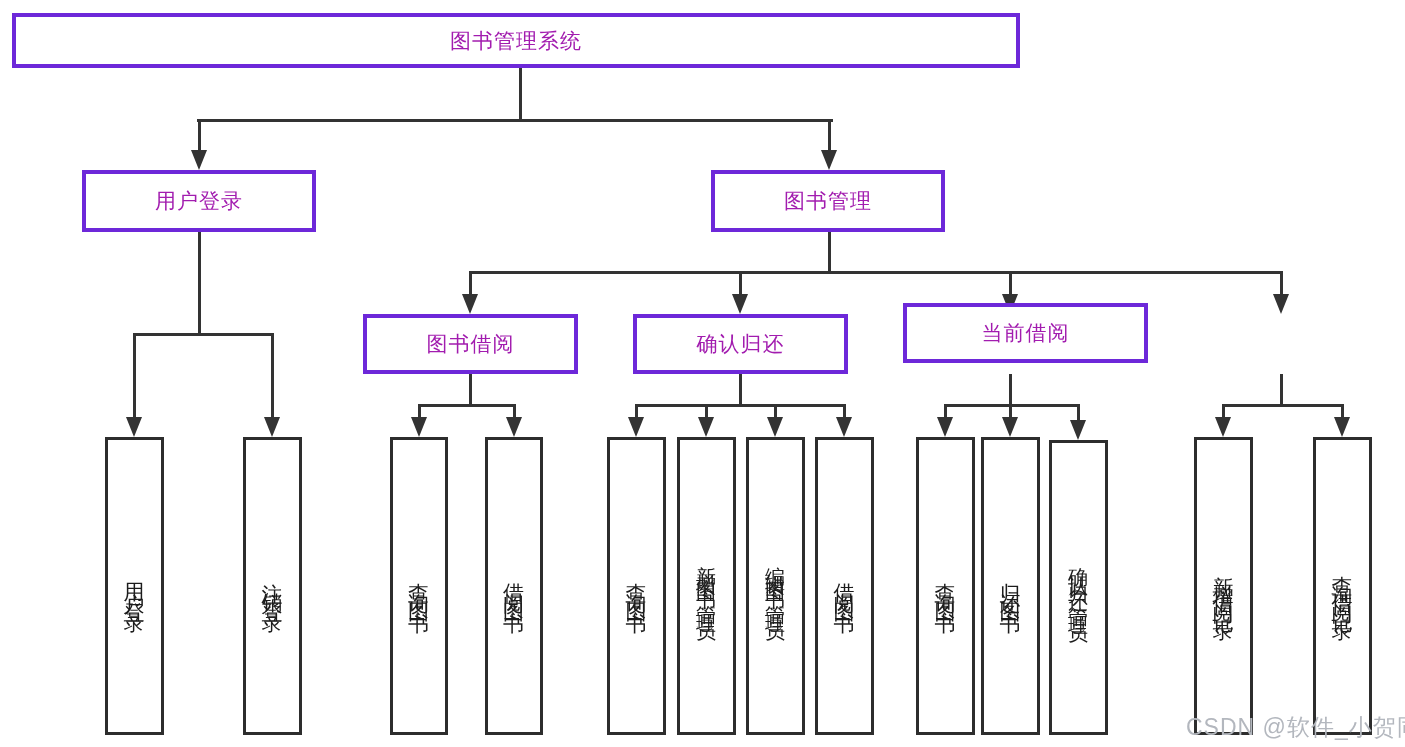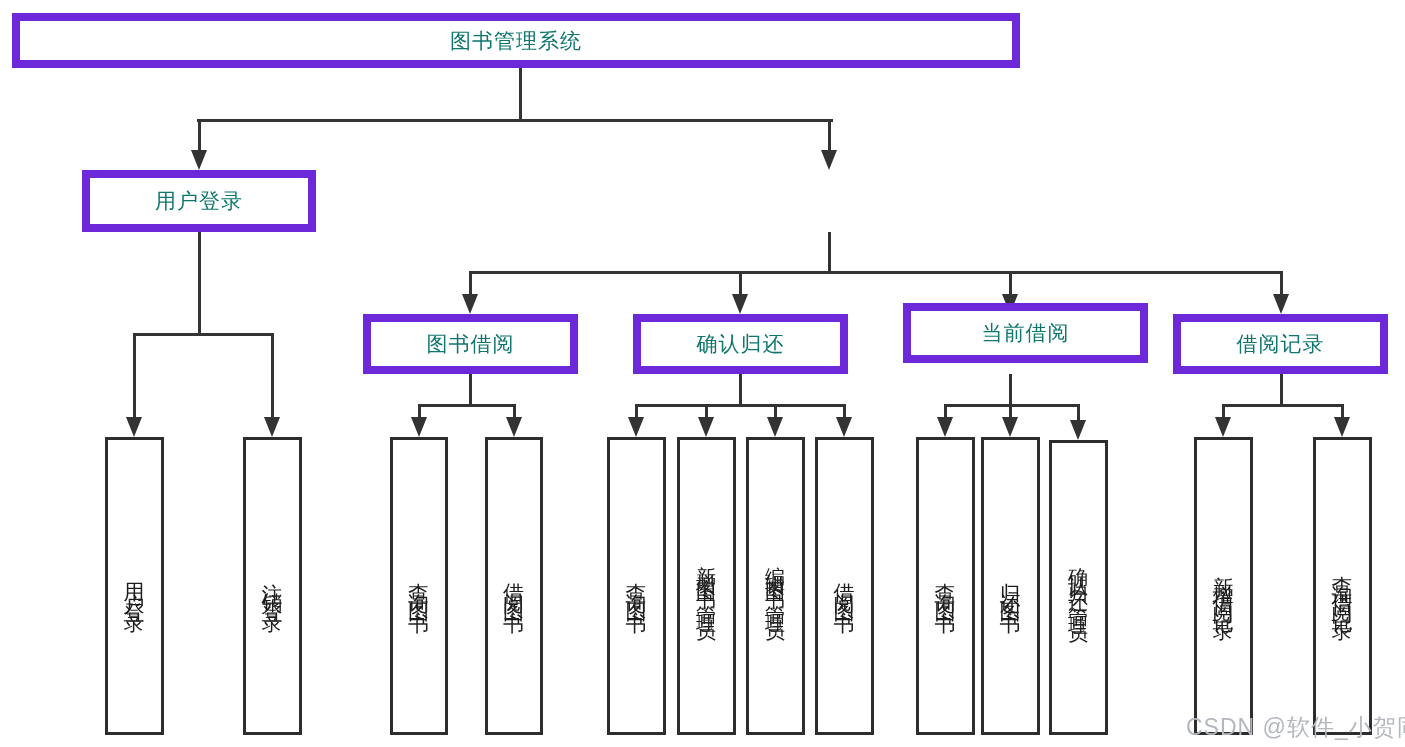--- a/index.html
+++ b/index.html
@@ -7,26 +7,26 @@
     position:relative;
     width:1405px;height:747px;
     background:#ffffff;
     overflow:hidden;
     font-family:"Liberation Sans",sans-serif;
     color:#1c1c1c;
   }
   .box{
     position:absolute;
     box-sizing:border-box;
-    border:8px solid #6d28d9;
+    border:4px solid #6d28d9;
     background:#ffffff;
     display:flex;align-items:center;justify-content:center;
     font-size:21px;
     letter-spacing:1px;
-    color:#0f766e;
+    color:#a21caf;
     font-family:Liberation Serif, serif;
   }
   .vbox{
     position:absolute;
     box-sizing:border-box;
     border:3px solid #2d2d2d;
     background:#ffffff;
     display:flex;align-items:center;justify-content:center;
     font-size:21px;
     color:#1c1c1c;
@@ -74,20 +74,23 @@
   <div class="vline" style="left:519px;top:68px;height:52px;"></div>
   <div class="hline" style="left:197px;top:119px;width:636px;"></div>
   <div class="vline" style="left:198px;top:119px;height:33px;"></div>
   <div class="arrow" style="left:191px;top:150px;"></div>
   <div class="vline" style="left:828px;top:119px;height:33px;"></div>
   <div class="arrow" style="left:821px;top:150px;"></div>
 
   <div class="box" style="left:82px;top:170px;width:234px;height:62px;">
     <span>用户登录</span>
   </div>
+  <div class="box" style="left:711px;top:170px;width:234px;height:62px;">
+    <span>图书管理</span>
+  </div>
 
   <div class="vline" style="left:198px;top:232px;height:104px;"></div>
   <div class="hline" style="left:133px;top:333px;width:140px;"></div>
   <div class="vline" style="left:133px;top:333px;height:86px;"></div>
   <div class="arrow" style="left:126px;top:417px;"></div>
   <div class="vline" style="left:271px;top:333px;height:86px;"></div>
   <div class="arrow" style="left:264px;top:417px;"></div>
 
   <div class="vline" style="left:828px;top:232px;height:42px;"></div>
   <div class="hline" style="left:469px;top:271px;width:814px;"></div>
@@ -101,23 +104,20 @@
   <div class="arrow" style="left:1273px;top:294px;"></div>
 
   <div class="box" style="left:363px;top:314px;width:215px;height:60px;">
     <span>图书借阅</span>
   </div>
   <div class="box" style="left:633px;top:314px;width:215px;height:60px;">
     <span>确认归还</span>
   </div>
   <div class="box" style="left:903px;top:303px;width:245px;height:60px;">
     <span>当前借阅</span>
-  </div>
-  <div class="box" style="left:1173px;top:314px;width:215px;height:60px;">
-    <span>借阅记录</span>
   </div>
 
   <div class="vline" style="left:469px;top:374px;height:33px;"></div>
   <div class="hline" style="left:418px;top:404px;width:98px;"></div>
   <div class="vline" style="left:418px;top:404px;height:15px;"></div>
   <div class="arrow" style="left:411px;top:417px;"></div>
   <div class="vline" style="left:513px;top:404px;height:15px;"></div>
   <div class="arrow" style="left:506px;top:417px;"></div>
 
   <div class="vline" style="left:739px;top:374px;height:33px;"></div>

